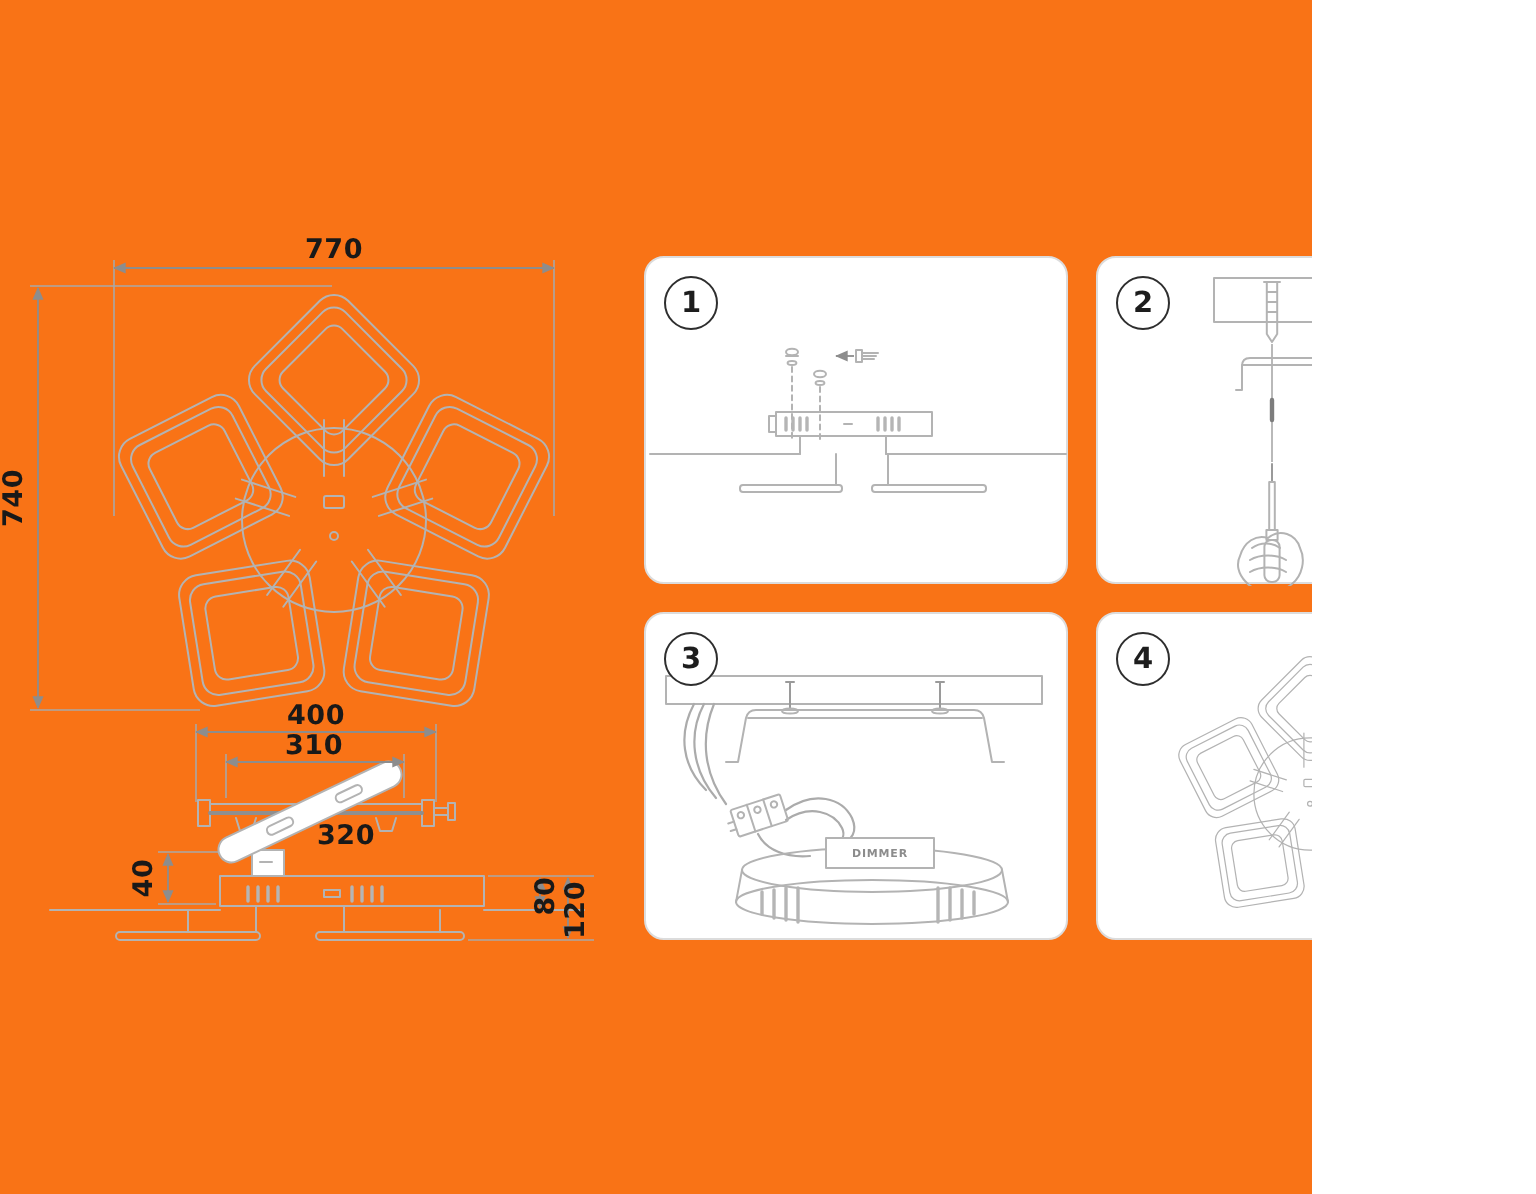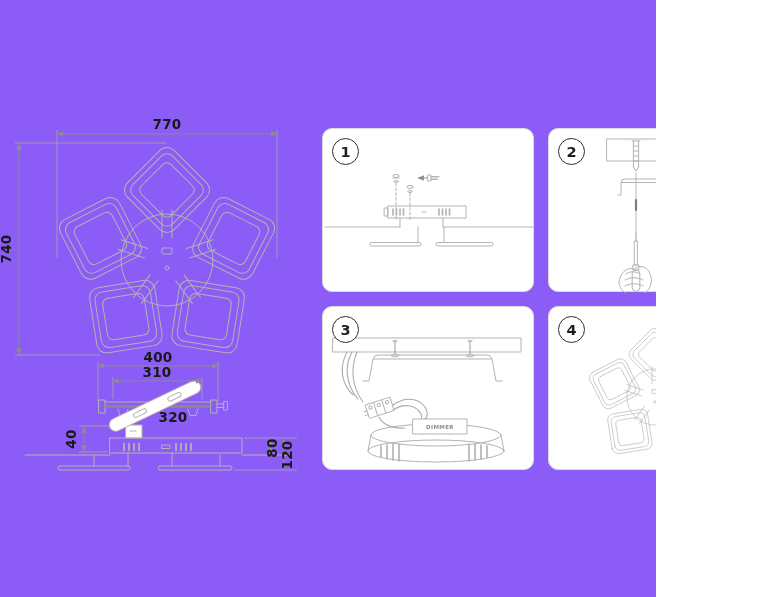--- a/index.html
+++ b/index.html
@@ -1,16 +1,16 @@
 <!DOCTYPE html>
 <html><head>
 <meta charset="utf-8">
 <style>
   html,body{margin:0;padding:0;background:#fff}
-  .sheet{position:relative;width:656px;height:597px;background:#8b5cf6;overflow:hidden;
+  .sheet{position:relative;width:656px;height:597px;background:#f97316;overflow:hidden;
          font-family:"DejaVu Sans","Liberation Sans",sans-serif}
   svg{display:block}
   .art{stroke:#b3b3b3;fill:none;stroke-width:1;stroke-linecap:round;stroke-linejoin:round}
   .artd{stroke:#9a9a9a}
   .thickline{stroke:#8f8f8f;stroke-width:2;fill:none;stroke-linecap:round}
   .dim{stroke:#8d8d8d;fill:none;stroke-width:0.9}
   .ext{stroke:#a8a8a8;fill:none;stroke-width:0.8}
   .dash{stroke-dasharray:2.5 2.2}
   .wire{stroke:#ababab;stroke-width:1.1;fill:none;stroke-linecap:round}
   .slot{stroke:#b5b5b5;stroke-width:1.7;stroke-linecap:round}

